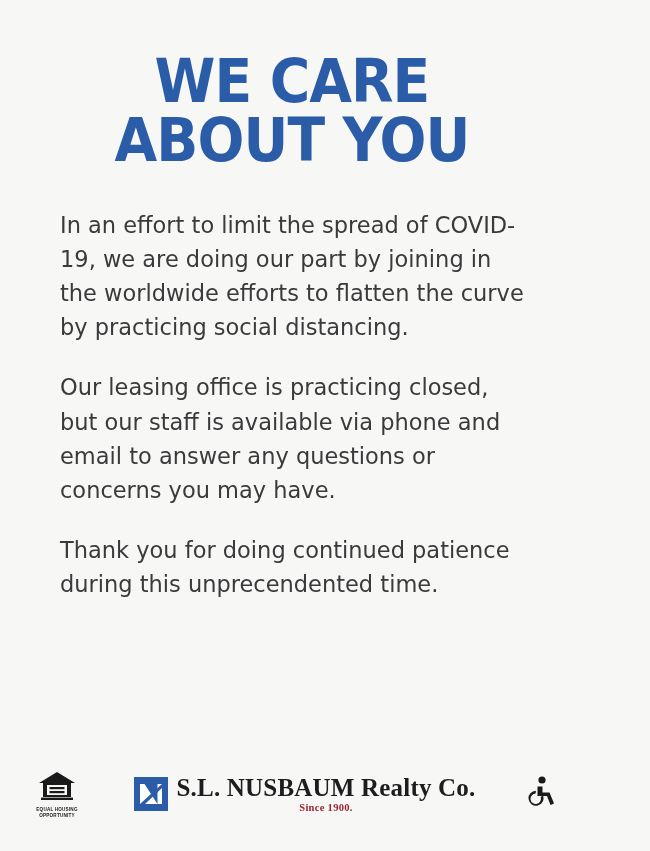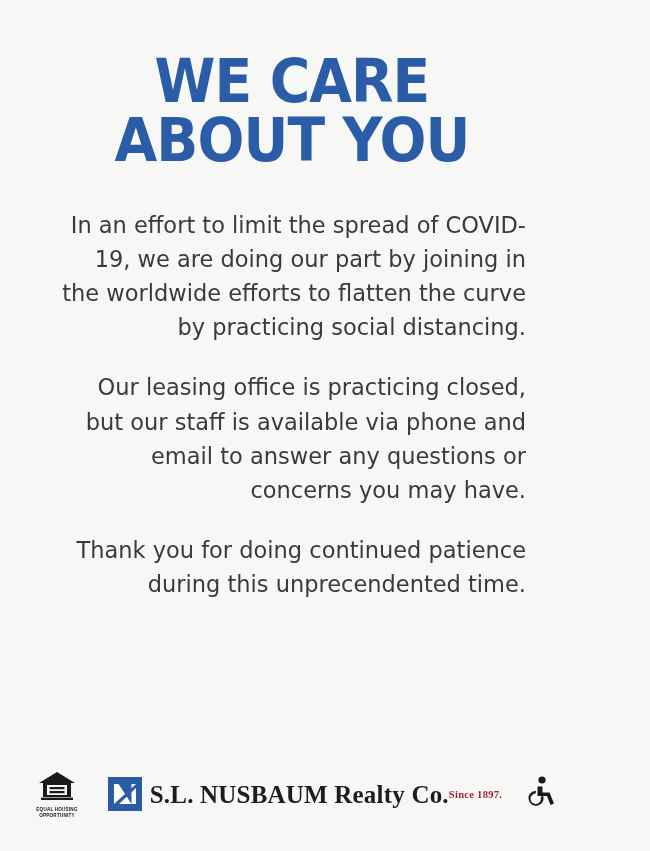--- a/index.html
+++ b/index.html
@@ -42,21 +42,20 @@
   .body-copy {
     margin: 38px 58px 0 60px;
     color: #3a3a3c;
     font-family: "DejaVu Sans", sans-serif;
     font-size: 22.5px;
     line-height: 1.52;
     font-weight: 400;
   }
   .body-copy p {
     margin: 0 0 26px 0;
-    text-align: right;
   }
   .body-copy p:last-child {
     margin-bottom: 0;
   }
   .footer {
     position: absolute;
     left: 0;
     right: 0;
     bottom: 22px;
     height: 70px;
@@ -91,21 +90,21 @@
     margin-left: 10px;
   }
   .brand-mark {
     width: 34px;
     height: 34px;
     position: relative;
     flex: none;
   }
   .brand-text {
     display: flex;
-    flex-direction: row;
+    flex-direction: column;
     align-items: center;
     line-height: 1;
   }
   .brand-name {
     font-family: "Liberation Serif", serif;
     font-size: 25px;
     font-weight: bold;
     color: #1d1d1f;
     letter-spacing: 0.2px;
     white-space: nowrap;
@@ -162,21 +161,21 @@
     <div class="brand">
       <span class="brand-mark">
         <svg width="34" height="34" viewBox="0 0 34 34" aria-hidden="true">
           <rect x="0" y="0" width="34" height="34" fill="#2a5ca8"></rect>
           <path d="M6 27 L6 7 L10.5 7 L10.5 19 L10.5 7 L23.5 27 L23.5 7 L28 7 L28 27 Z" fill="#ffffff"></path>
           <path d="M6 27 L28 7 L28 11 L11 27 Z" fill="#2a5ca8"></path>
         </svg>
       </span>
       <span class="brand-text">
         <span class="brand-name">S.L. NUSBAUM Realty Co.</span>
-        <span class="brand-since">Since 1897.</span>
+        <span class="brand-since">Since 1900.</span>
       </span>
     </div>
 
     <div class="access">
       <span>
         <svg width="30" height="34" viewBox="0 0 30 34" aria-hidden="true">
           <circle cx="14" cy="5" r="3.6" fill="#1a1a1a"></circle>
           <path d="M9.5 11.5 L9.5 21 L19 21 L22.5 30 L26 28.6 L21.5 17.6 L14.5 17.6 L14.5 11.5 Z" fill="#1a1a1a"></path>
           <path d="M15 20.5 a7.5 7.5 0 1 1 -7.0 -4.8 L7.6 18.6 a5.2 5.2 0 1 0 5.0 3.4 Z" fill="#1a1a1a"></path>
         </svg>

